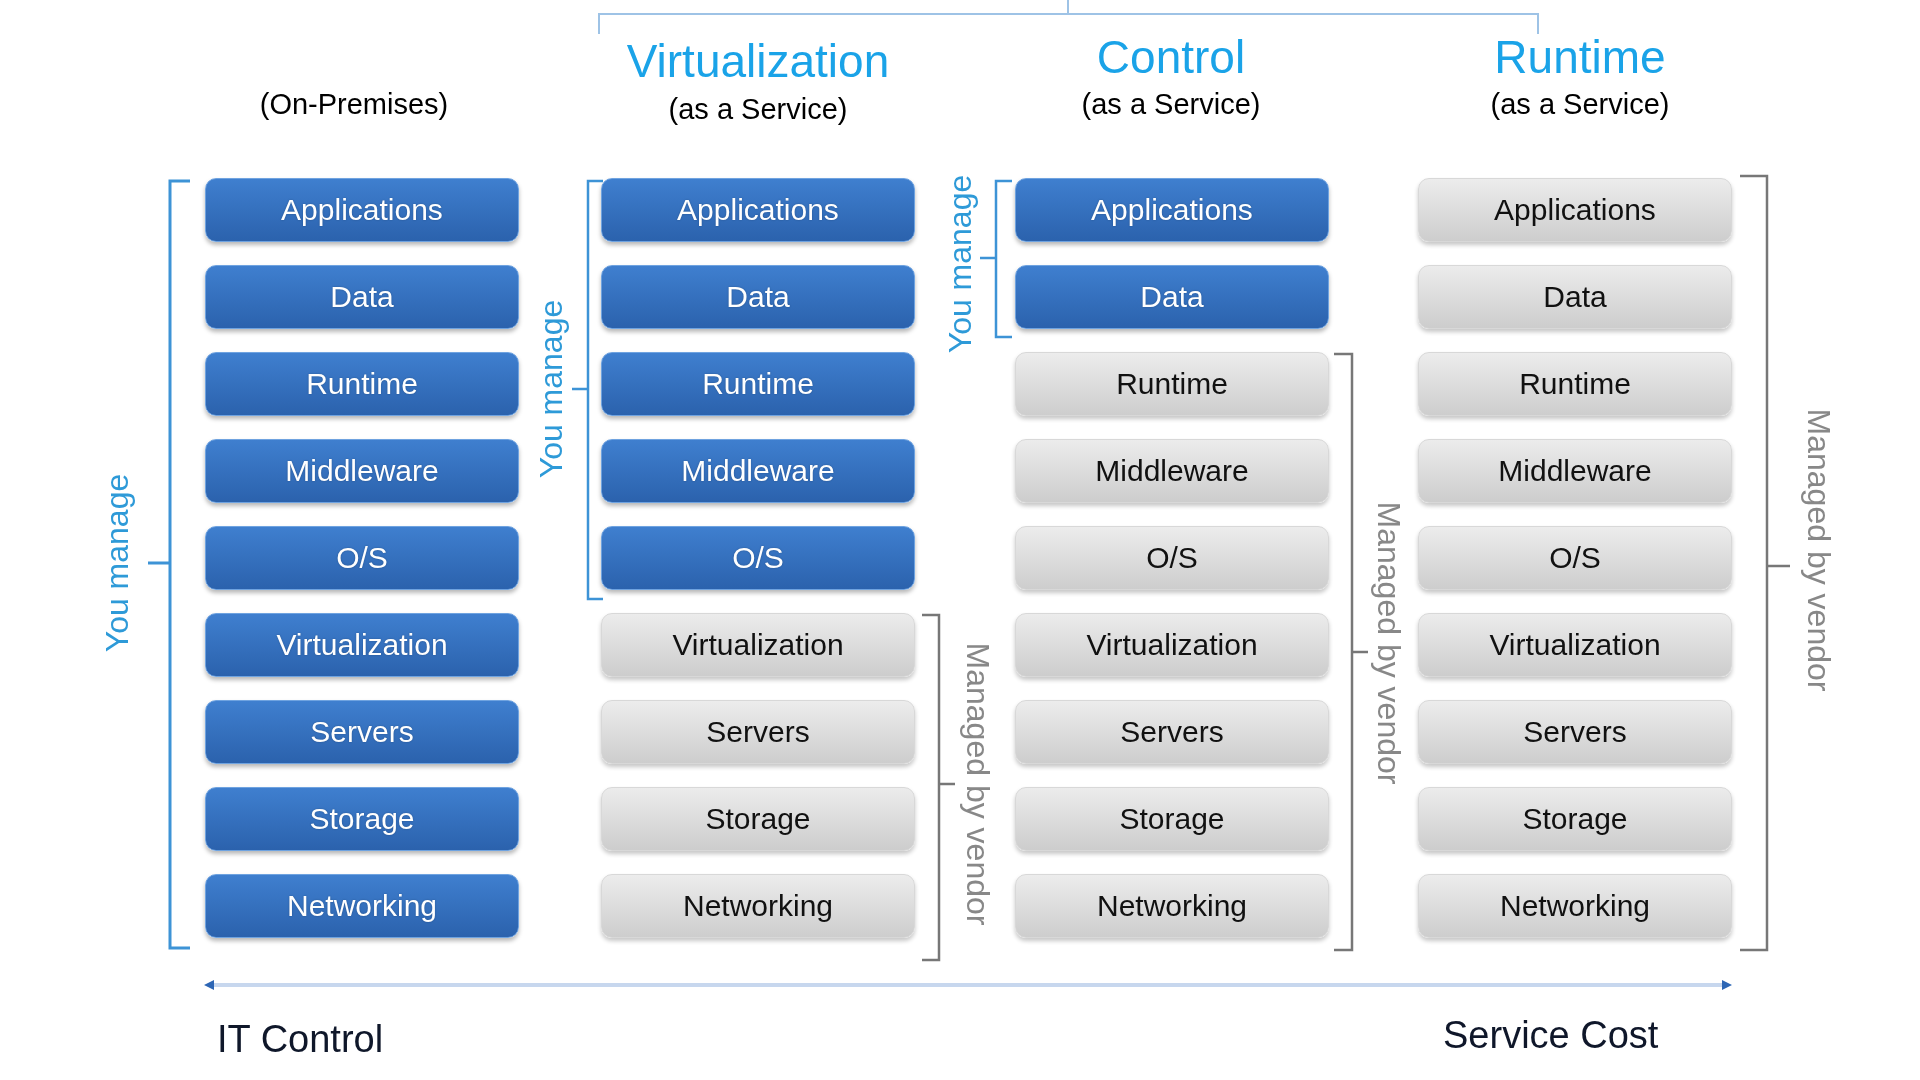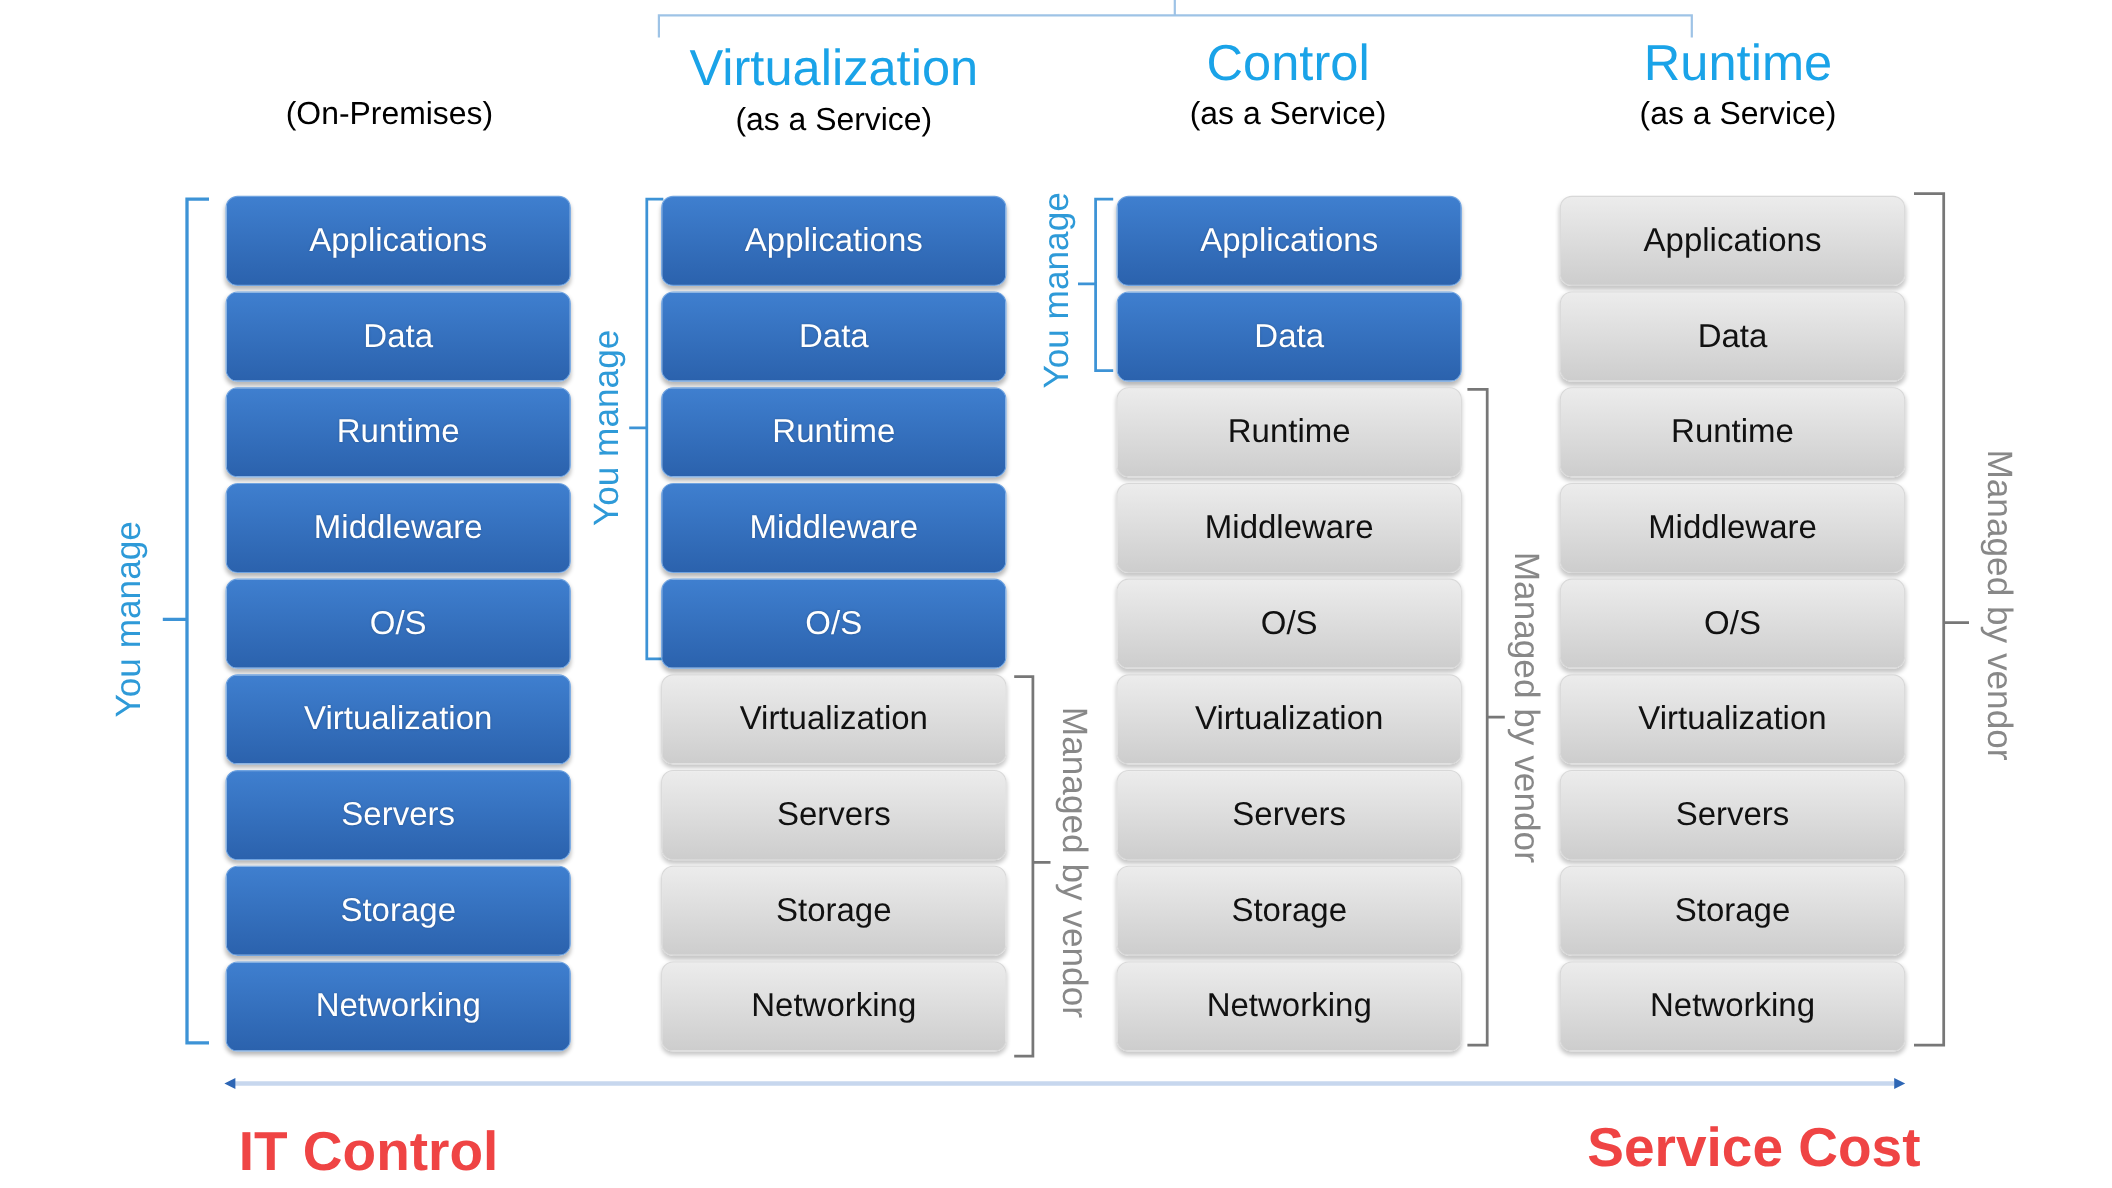--- a/index.html
+++ b/index.html
@@ -1,32 +1,32 @@
 <!DOCTYPE html>
 <html><head>
 <meta charset="utf-8">
 <style>
   html, body { margin: 0; padding: 0; background: #ffffff; }
   body { width: 1920px; height: 1080px; position: relative; overflow: hidden;
          font-family: "Liberation Sans", "DejaVu Sans", sans-serif; }
   .abs { position: absolute; }
   .title { color: #1aa3e8; font-size: 46px; text-align: center; white-space: nowrap; transform: translateX(-50%); }
   .subtitle { color: #000000; font-size: 29px; text-align: center; white-space: nowrap; transform: translateX(-50%); }
-  .box { position: absolute; width: 314px; height: 82px; border-radius: 11px;
+  .box { position: absolute; width: 314px; height: 64px; border-radius: 11px;
          display: flex; align-items: center; justify-content: center;
          font-size: 30px; box-sizing: border-box; white-space: nowrap; }
   .box.blue { background: linear-gradient(#3f7fcf, #2b62ad); color: #ffffff;
               border: 1px solid #6fa3e0; box-shadow: 0 3px 4px rgba(0,0,0,0.28);
               text-shadow: 0 0 2px rgba(0,0,0,0.25); }
   .box.grey { background: linear-gradient(#ececec, #cdcdcd); color: #111;
               border: 1px solid #d8d8d8; box-shadow: 0 3px 4px rgba(0,0,0,0.22); }
   .vlabel { position: absolute; white-space: nowrap; font-size: 32px; }
   .vlabel.blue { color: #2e9ad8; transform: translate(-50%, -50%) rotate(-90deg); }
   .vlabel.grey { color: #888; transform: translate(-50%, -50%) rotate(90deg); }
-  .footer { position: absolute; font-size: 50px; font-weight: bold; color: #ef4444; white-space: nowrap; }
+  .footer { position: absolute; font-size: 38px; font-weight: normal; color: #0f172a; white-space: nowrap; }
   svg.lines { position: absolute; left: 0; top: 0; }
 </style>
 </head>
 <body>
 
 <div class="abs subtitle" style="left:354px; top:88px;">(On-Premises)</div>
 
 <div class="abs title" style="left:758px; top:34px;">Virtualization</div>
 <div class="abs subtitle" style="left:758px; top:93px;">(as a Service)</div>
 

